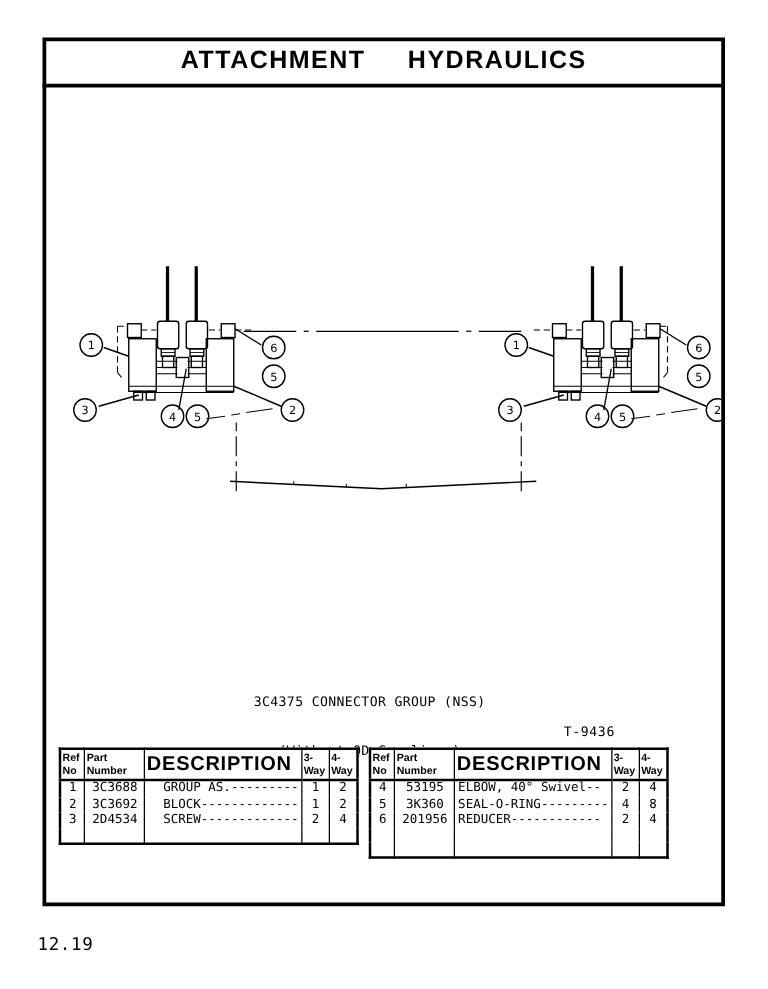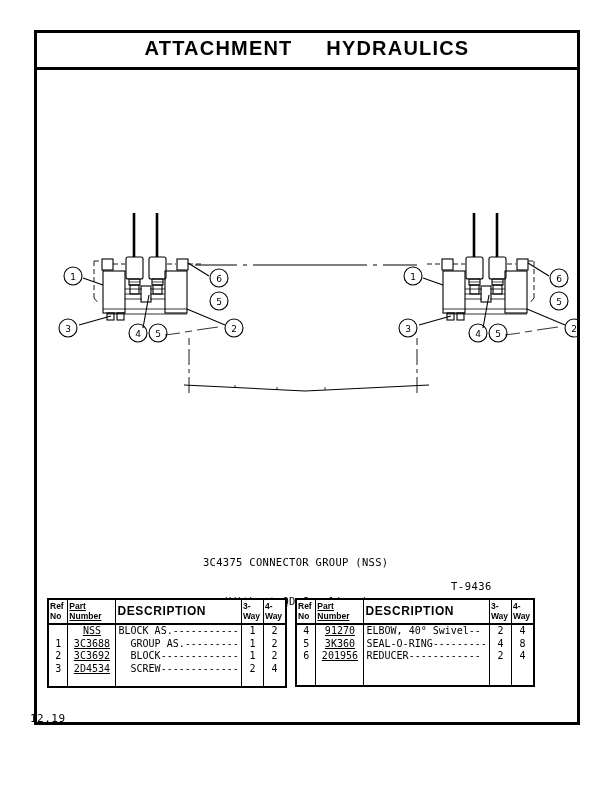--- a/index.html
+++ b/index.html
@@ -100,43 +100,43 @@
     border-bottom: 2px solid #000;
     font-family: "Liberation Sans", sans-serif;
     font-weight: bold;
     font-size: 8.5px;
     line-height: 9.5px;
     padding: 2px 1px;
     text-align: left;
     vertical-align: middle;
   }
   .parts-table thead th.desc-head {
-    font-size: 12px;
+    font-size: 16px;
     letter-spacing: 0.6px;
   }
   .parts-table tbody td {
     font-family: "DejaVu Sans Mono", monospace;
     font-size: 10px;
     line-height: 12.5px;
     height: 12.5px;
     padding: 0 2px;
     white-space: pre;
   }
   .c-ref  { width: 20px;  text-align: center; }
-  .c-part { width: 58px;  text-align: center; text-decoration: underline; }
+  .c-part { width: 58px;  text-align: center; }
   .c-desc { width: 118px; text-align: left; }
   .c-way  { width: 21px;  text-align: center; }
   tr.spacer-row td { height: 11px; }
 
   
   #page-number {
     position: absolute;
     left: 30px;
-    top: 712px;
-    font-size: 11px;
+    top: 748px;
+    font-size: 14px;
     letter-spacing: 0.5px;
   }
 
   .cal-txt {
     font-family: "DejaVu Sans", sans-serif;
     font-size: 9px;
   }
 </style>
 </head>
 <body>
@@ -353,27 +353,20 @@
         <div>Way</div>
       </th>
       <th class="c-way">
         <div>4-</div>
         <div>Way</div>
       </th>
     </tr>
   </thead>
   <tbody>
     <tr>
-      <td class="c-ref"></td>
-      <td class="c-part">NSS</td>
-      <td class="c-desc">BLOCK AS.-----------</td>
-      <td class="c-way">1</td>
-      <td class="c-way">2</td>
-    </tr>
-    <tr>
       <td class="c-ref">1</td>
       <td class="c-part">3C3688</td>
       <td class="c-desc">  GROUP AS.---------</td>
       <td class="c-way">1</td>
       <td class="c-way">2</td>
     </tr>
     <tr>
       <td class="c-ref">2</td>
       <td class="c-part">3C3692</td>
       <td class="c-desc">  BLOCK-------------</td>
@@ -415,21 +408,21 @@
       </th>
       <th class="c-way">
         <div>4-</div>
         <div>Way</div>
       </th>
     </tr>
   </thead>
   <tbody>
     <tr>
       <td class="c-ref">4</td>
-      <td class="c-part">91270</td>
+      <td class="c-part">53195</td>
       <td class="c-desc">ELBOW, 40° Swivel--</td>
       <td class="c-way">2</td>
       <td class="c-way">4</td>
     </tr>
     <tr>
       <td class="c-ref">5</td>
       <td class="c-part">3K360</td>
       <td class="c-desc">SEAL-O-RING---------</td>
       <td class="c-way">4</td>
       <td class="c-way">8</td>

